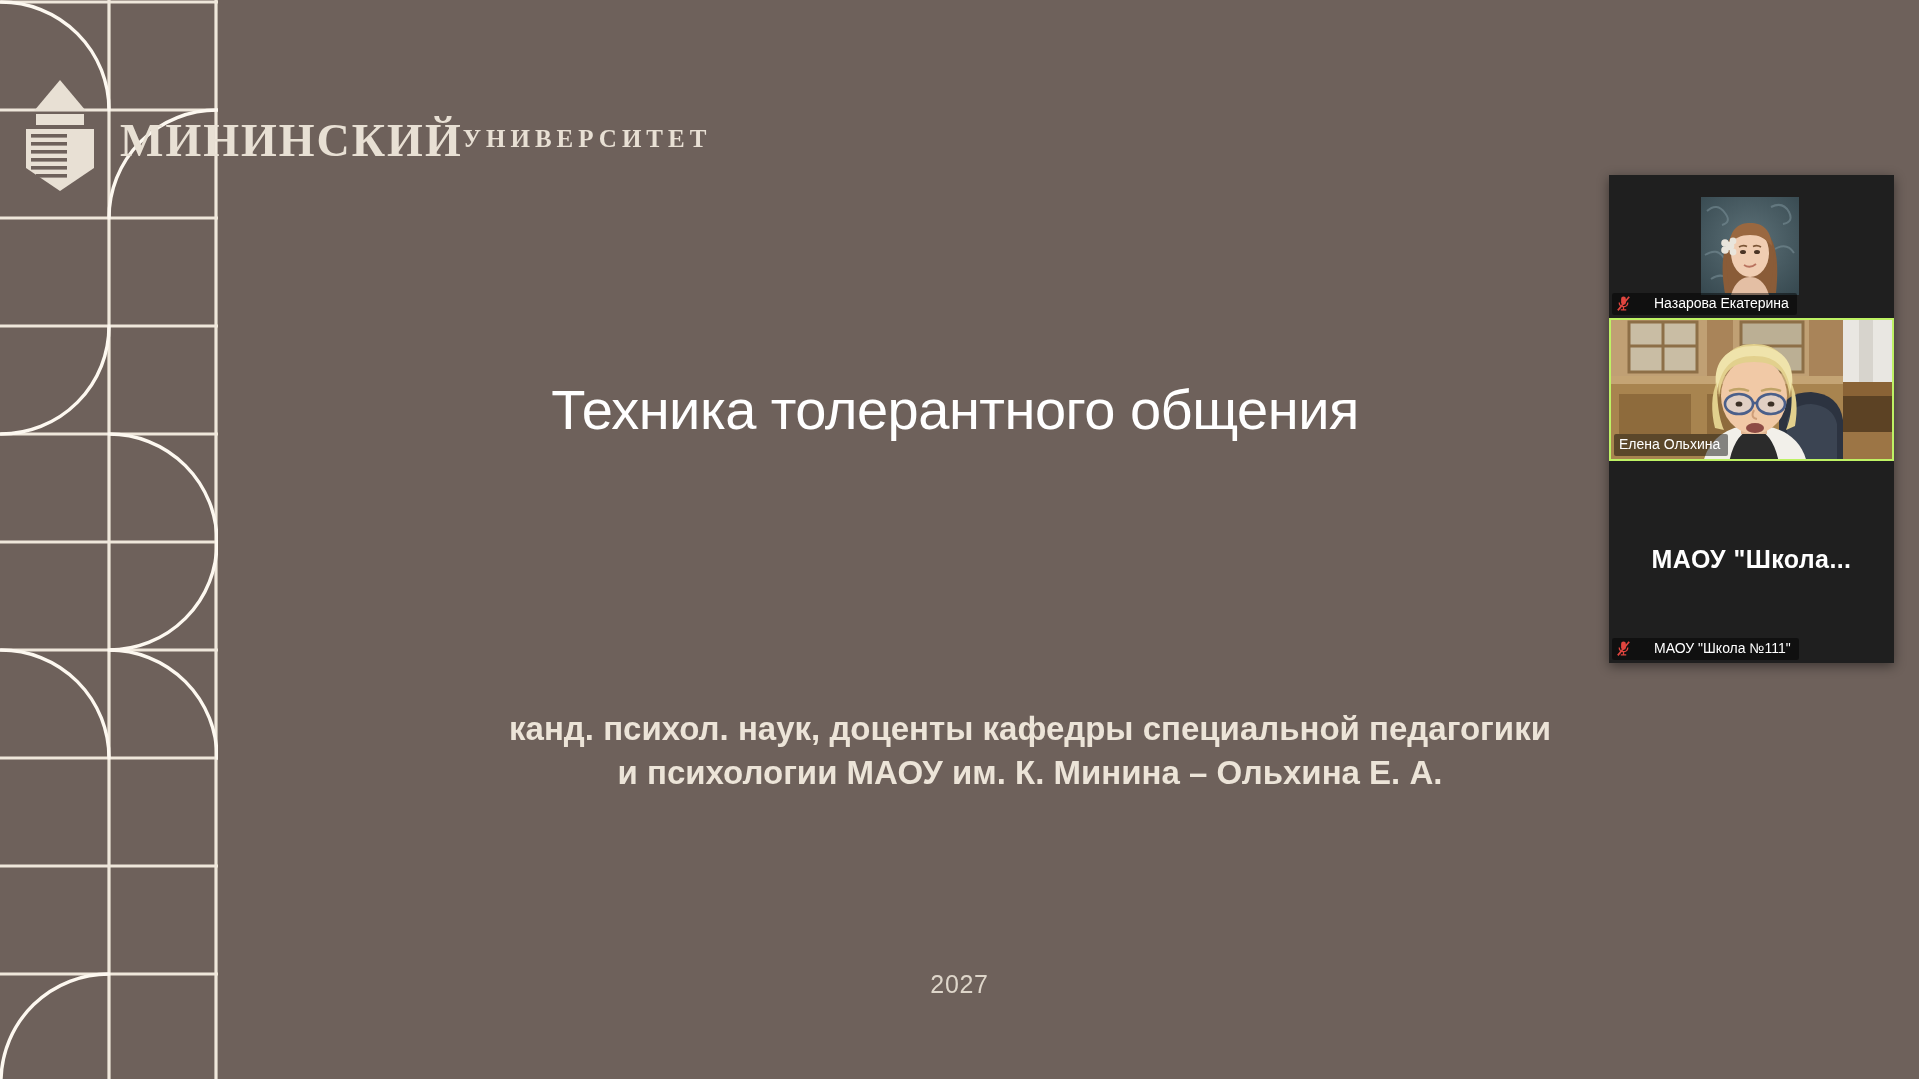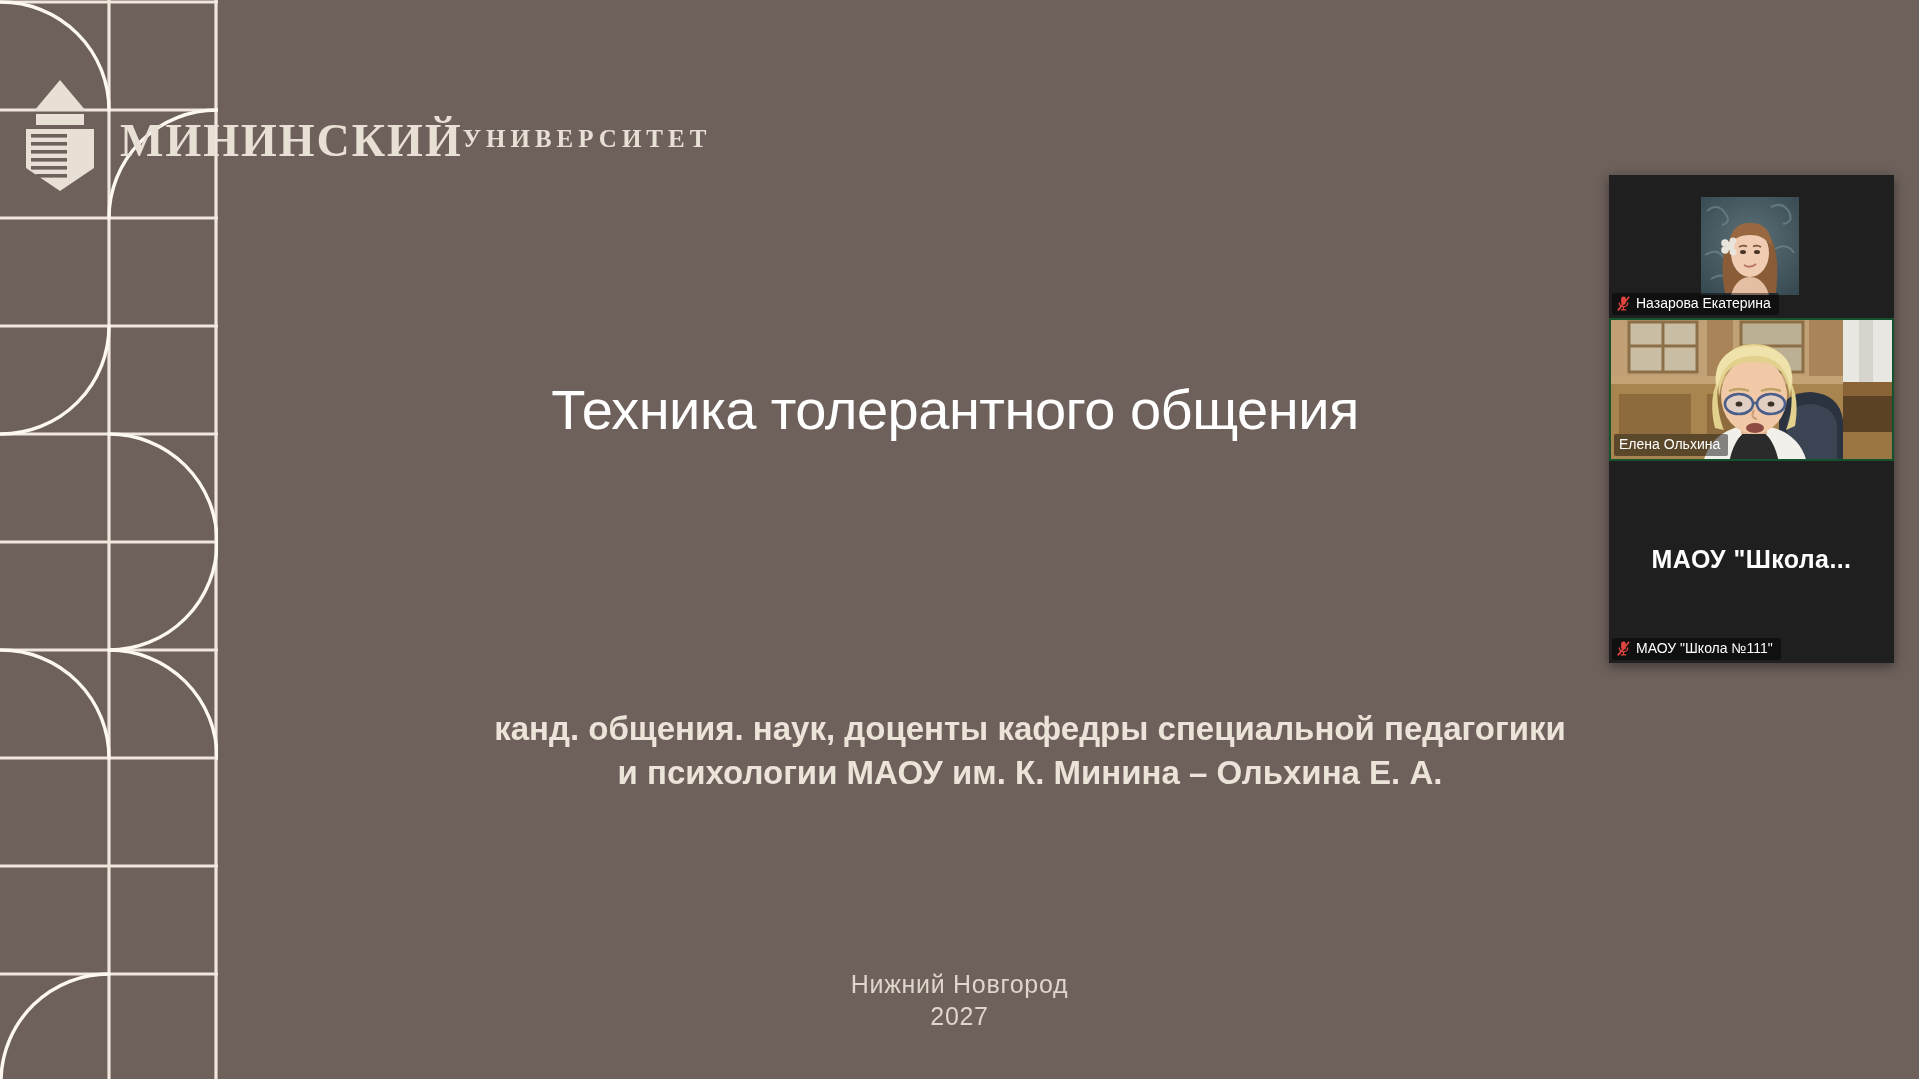--- a/index.html
+++ b/index.html
@@ -110,21 +110,21 @@
   .tile {
     position: relative;
     width: 285px;
     overflow: hidden;
     background: #1f1f1f;
   }
   .tile.avatar-tile { height: 143px; }
   .tile.video-tile  { height: 143px; }
   .tile.name-tile   { height: 202px; }
 
-  .tile.speaking { box-sizing: border-box; border: 2px solid #14532d; }
+  .tile.speaking { box-sizing: border-box; border: 2px solid #bef264; }
 
   .avatar-photo {
     position: absolute;
     left: 92px;
     top: 22px;
     width: 98px;
     height: 98px;
     overflow: hidden;
     background: #44565c;
   }
@@ -137,21 +137,21 @@
     overflow: hidden;
   }
 
   .nameplate {
     position: absolute;
     left: 3px;
     bottom: 3px;
     max-width: 276px;
     display: flex;
     align-items: center;
-    gap: 6px;
+    gap: 24px;
     padding: 2px 8px 3px 5px;
     background: rgba(0,0,0,0.46);
     border-radius: 2px;
     white-space: nowrap;
   }
   .nameplate .pname {
     color: #ffffff;
     font-family: "Liberation Sans", sans-serif;
     font-size: 14px;
     line-height: 17px;
@@ -229,26 +229,25 @@
         <rect x="36" y="96" width="31" height="3.6"></rect>
       </g>
     </svg>
     <div class="logo-word" id="logo-name-1">МИНИНСКИЙ</div>
     <div class="logo-word" id="logo-name-2">УНИВЕРСИТЕТ</div>
   </div>
 
   <div id="title">Техника толерантного общения</div>
 
   <div id="subtitle">
-    <div>канд. общения. наук, доценты кафедры специальной педагогики</div>
+    <div>канд. психол. наук, доценты кафедры специальной педагогики</div>
     <div>и психологии МАОУ им. К. Минина – Ольхина Е. А.</div>
   </div>
 
   <div id="footer">
-    <div>Нижний Новгород</div>
     <div>2027</div>
   </div>
 
   <div id="video-panel">
 
     <div class="tile avatar-tile">
       <div class="avatar-photo">
         <svg width="98" height="98" viewBox="0 0 98 98" xmlns="http://www.w3.org/2000/svg">
           <defs>
             <radialGradient id="bgpat" cx="50%" cy="45%" r="75%">

